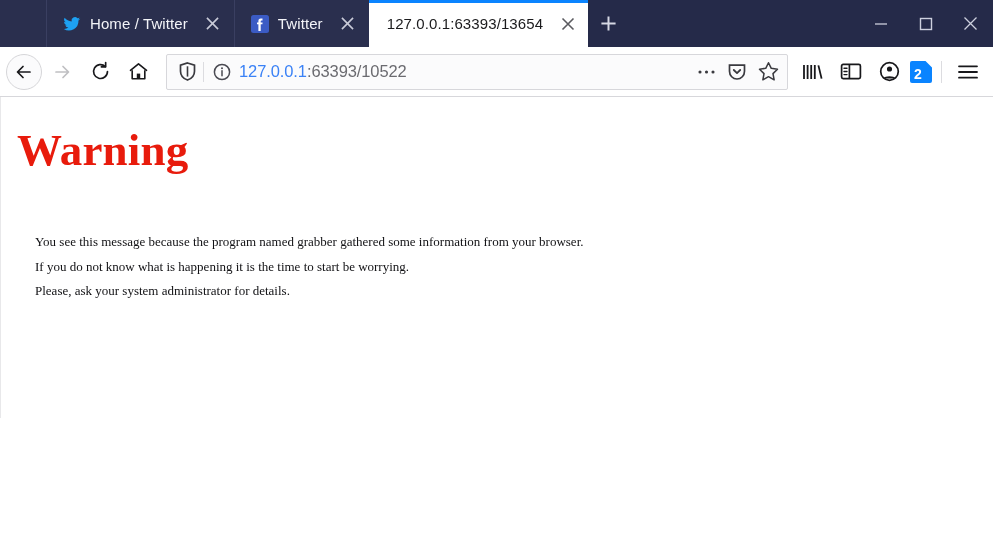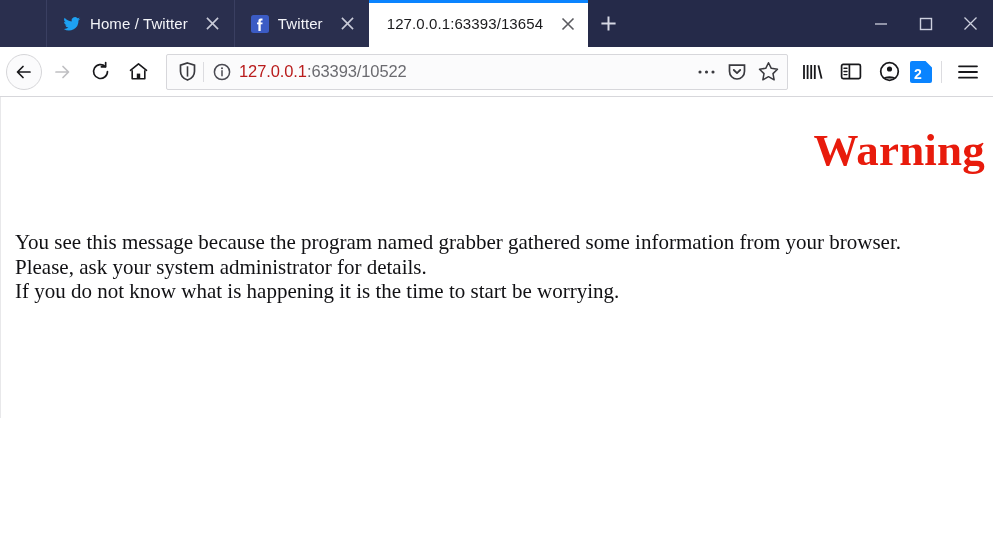--- a/index.html
+++ b/index.html
@@ -153,21 +153,21 @@
 
   .urltext {
     flex: 1 1 auto;
     font-size: 16.5px;
     color: #6b6b70;
     white-space: nowrap;
     overflow: hidden;
     padding-left: 6px;
     letter-spacing: -.1px;
   }
-  .urltext .host { color: #b91c1c; }
+  .urltext .host { color: #3b82f6; }
 
   .url-actions { display: flex; align-items: center; gap: 1px; flex: 0 0 auto; }
   .url-actions .iconbtn { width: 30px; height: 30px; display: flex; align-items: center; justify-content: center; }
 
   .toolbar-right { display: flex; align-items: center; gap: 4px; flex: 0 0 auto; }
   .toolbar-right .iconbtn {
     width: 34px; height: 34px;
     display: flex; align-items: center; justify-content: center;
   }
   .tb-sep { width: 1px; height: 22px; background: #dcdce0; margin: 0 5px; flex: 0 0 auto; }
@@ -204,29 +204,29 @@
   }
 
   h1.warning {
     font-family: "Liberation Serif", serif;
     font-weight: bold;
     color: #e81b0c;
     font-size: 45px;
     line-height: 1.05;
     margin: 22px 0 0 2px;
     letter-spacing: .2px;
-    text-align: right;
   }
 
   .bodytext {
     font-family: "Liberation Serif", serif;
-    font-size: 21px;
+    font-size: 13px;
     color: #111114;
     line-height: 24.5px;
     margin-top: 56px;
+    margin-left: 20px;
   }
   .bodytext p { margin: 0; white-space: nowrap; }
 </style>
 </head>
 <body>
 
 <div class="window">
 
   <div class="titlebar">
 
@@ -396,18 +396,18 @@
           <path d="M2 3.3 H20 M2 9 H20 M2 14.7 H20" stroke="#18181b" stroke-width="1.8" stroke-linecap="round"></path>
         </svg>
       </span>
     </div>
   </div>
 
   <div class="content">
     <h1 class="warning">Warning</h1>
     <div class="bodytext">
       <p>You see this message because the program named grabber gathered some information from your browser.</p>
+      <p>If you do not know what is happening it is the time to start be worrying.</p>
       <p>Please, ask your system administrator for details.</p>
-      <p>If you do not know what is happening it is the time to start be worrying.</p>
     </div>
   </div>
 
 </div>
 
 </body></html>

